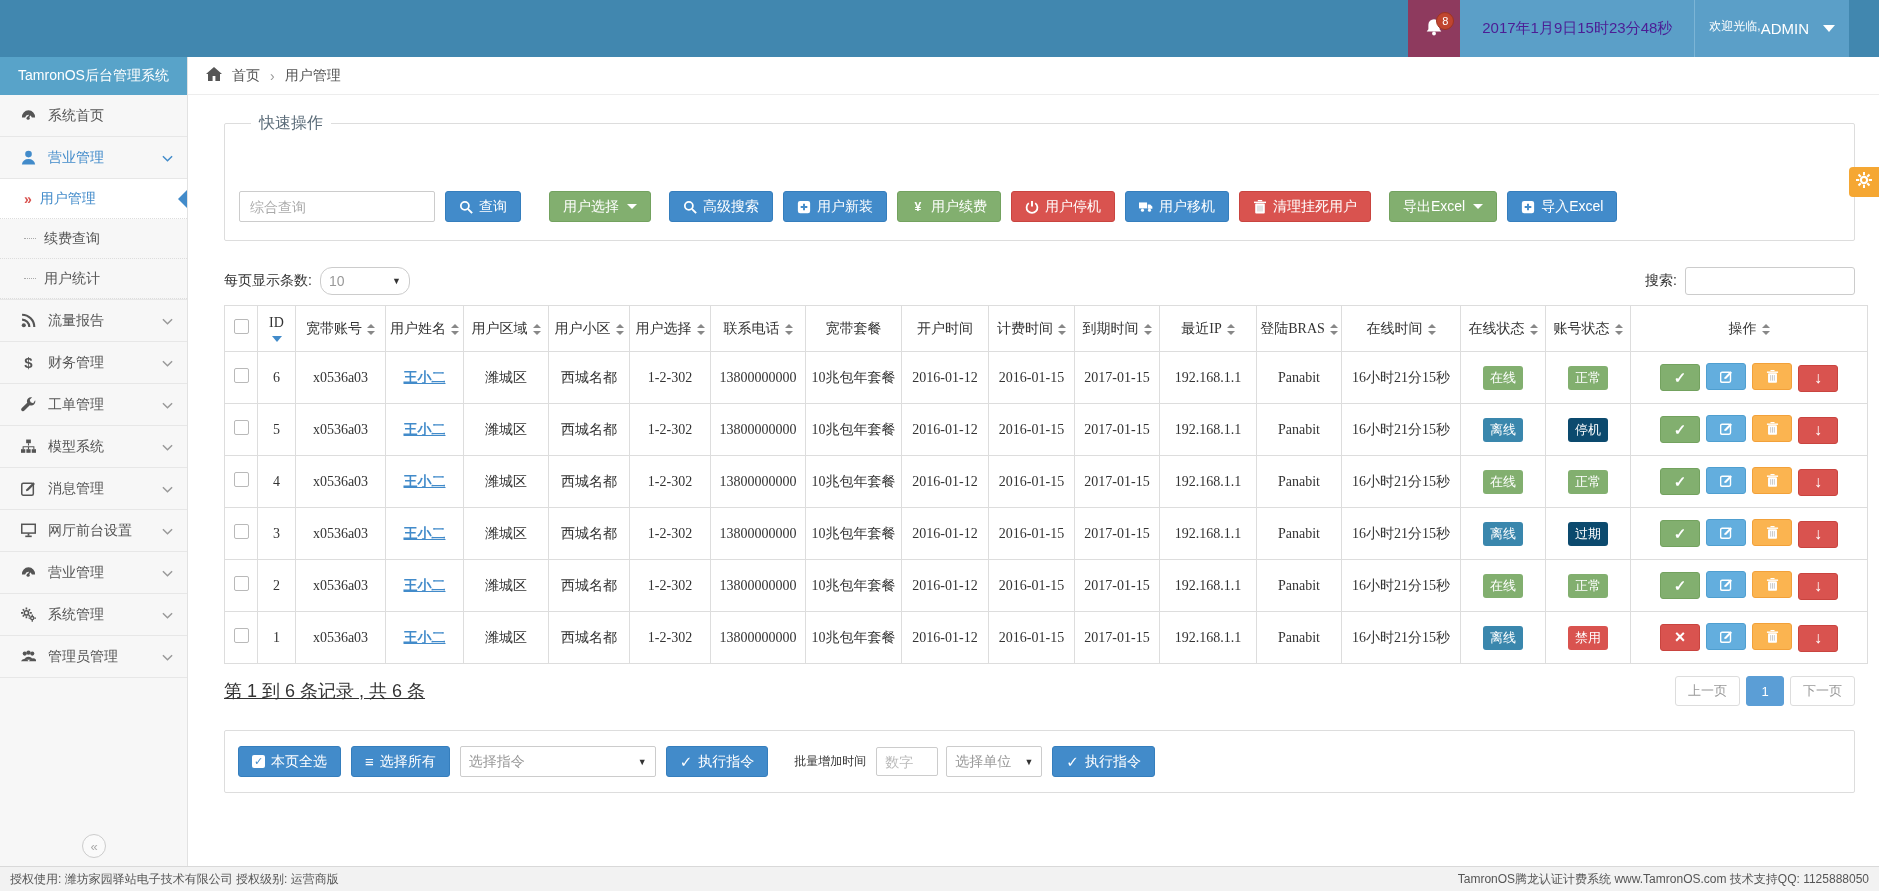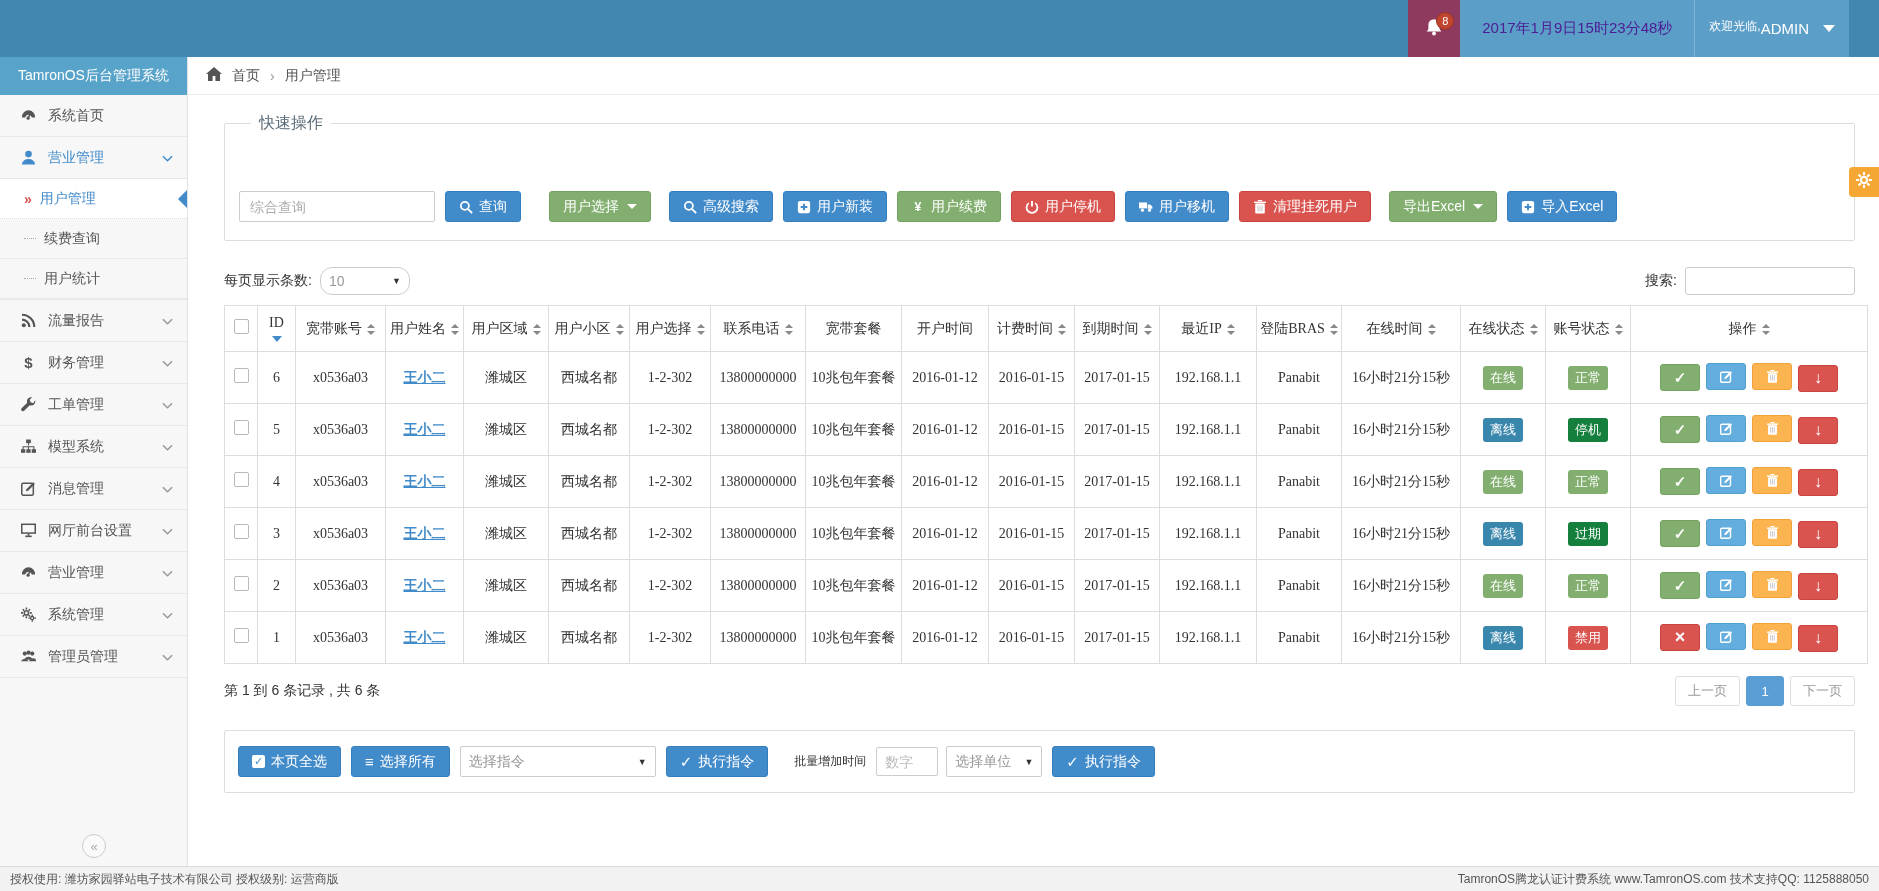--- a/index.html
+++ b/index.html
@@ -90,33 +90,33 @@
   .sort i { display:block; width:0; height:0; border-left:4px solid transparent; border-right:4px solid transparent; }
   .sort .up { border-bottom:4px solid #888; margin-bottom:3px; }
   .sort .dn { border-top:4px solid #888; }
   .sorted-caret { display:block; width:0; height:0; margin:5px auto 0; border-left:5px solid transparent; border-right:5px solid transparent; border-top:6px solid #428bca; }
   table.grid td { font-size:14px; color:#333; padding:5px 4px; height:52px; word-break:break-all; background:#fff; }
   .cbx { display:inline-block; width:15px; height:15px; border:1px solid #b9b9b9; border-radius:2px; background:#fff; cursor:pointer; }
   a.cell-link { color:#428bca; text-decoration:underline; cursor:pointer; font-weight:bold; }
   .badge { display:inline-block; padding:3px 7px; border-radius:3px; color:#fff; font-size:13px; white-space:nowrap; font-family:"Liberation Sans",sans-serif; }
   .badge.success { background:#82af6f; }
   .badge.info    { background:#3a87ad; }
-  .badge.warning { background:#15803d; }
+  .badge.warning { background:#0c4a6e; }
   .badge.danger  { background:#d9534f; }
   .act-btn { display:inline-flex; width:40px; height:27px; border-radius:3px; align-items:center; justify-content:center; color:#fff; margin:0 3px; cursor:pointer; border:1px solid transparent; font-family:"Liberation Sans",sans-serif; }
   .act-btn.success { background:#82af6f; border-color:#73a25f; }
   .act-btn.danger  { background:#d9534f; border-color:#c9443f; }
   .act-btn.edit    { background:#63aede; border-color:#4f9fd0; }
   .act-btn.trash   { background:#fbb450; border-color:#f2a13a; }
   .act-btn svg { width:13px; height:13px; }
   .glyph { font-weight:bold; font-size:15px; line-height:1; }
 
   
   .pagi-row { display:flex; align-items:center; justify-content:space-between; margin-top:12px; }
-  .records { font-size:14px; color:#333; }
+  .records { font-size:18px; color:#333;text-decoration:underline; }
   .pager { display:flex; }
   .page-btn { height:30px; min-width:38px; padding:0 12px; border:1px solid #ddd; background:#fff; color:#999; font-size:13px; display:flex; align-items:center; justify-content:center; margin-left:6px; border-radius:3px; cursor:pointer; }
   .page-btn.active { background:#5b9ed6; border-color:#5b9ed6; color:#fff; }
 
   
   .batch-box { border:1px solid #ddd; border-radius:2px; margin-top:24px; padding:15px 13px; display:flex; align-items:center; }
   .batch-box .btn { margin-left:0; margin-right:10px; }
   .cbx-glyph { display:inline-block; width:13px; height:13px; background:#fff; border-radius:2px; color:#428bca; font-size:11px; font-weight:bold; line-height:13px; text-align:center; margin-right:6px; }
   .menu-glyph { font-size:15px; font-weight:bold; margin-right:6px; }
   .cmd-select { width:196px; height:31px; margin-right:10px; }

